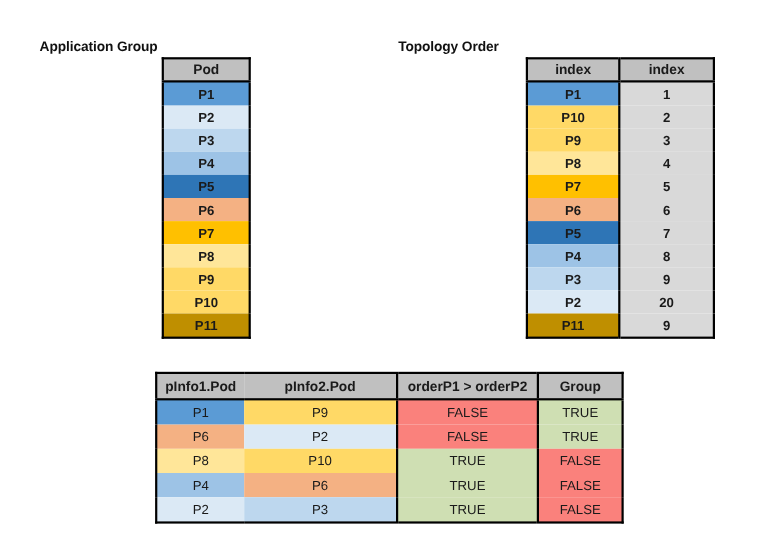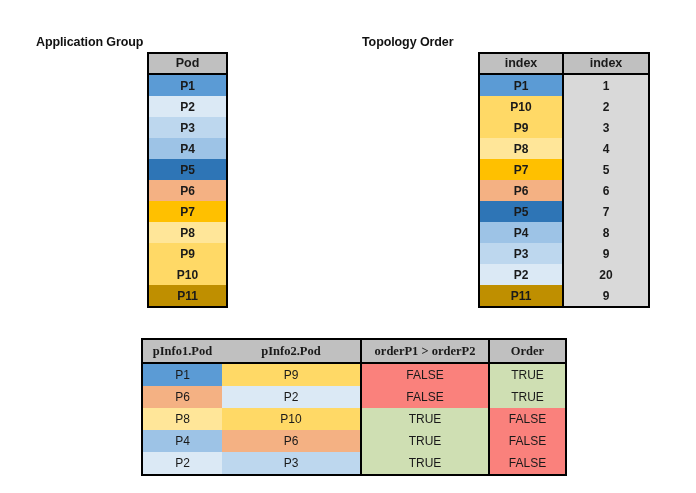--- a/index.html
+++ b/index.html
@@ -74,21 +74,21 @@
   #topology-table th.h-index {
     border-left: 2.5px solid #000000;
   }
 
   
   #compare-table {
     left: 141px;
     top: 338px;
     width: 424px;
   }
-  #compare-table th { height: 22px; font-family: Liberation Serif, serif; }
+  #compare-table th { height: 22px; }
   #compare-table td { height: 22px; font-weight: normal; font-size: 12px;}
   #compare-table col.c-p1 { width: 80px; }
   #compare-table col.c-p2 { width: 139px; }
   #compare-table col.c-ord { width: 128px; }
   #compare-table col.c-res { width: 77px; }
   #compare-table .sep-left {
     border-left: 2.5px solid #000000;
   }
 </style>
 </head>
@@ -205,21 +205,21 @@
     <col class="c-p1">
     <col class="c-p2">
     <col class="c-ord">
     <col class="c-res">
   </colgroup>
   <thead>
     <tr>
       <th>pInfo1.Pod</th>
       <th>pInfo2.Pod</th>
       <th class="sep-left">orderP1 &gt; orderP2</th>
-      <th class="sep-left">Order</th>
+      <th class="sep-left">Group</th>
     </tr>
   </thead>
   <tbody>
       <tr>
         <td style="background: rgb(91, 155, 213);">P1</td>
         <td style="background: rgb(255, 217, 102);">P9</td>
         <td class="sep-left" style="background: rgb(250, 129, 124);">FALSE</td>
         <td class="sep-left" style="background: rgb(207, 223, 179);">TRUE</td>
       </tr>
       <tr>

